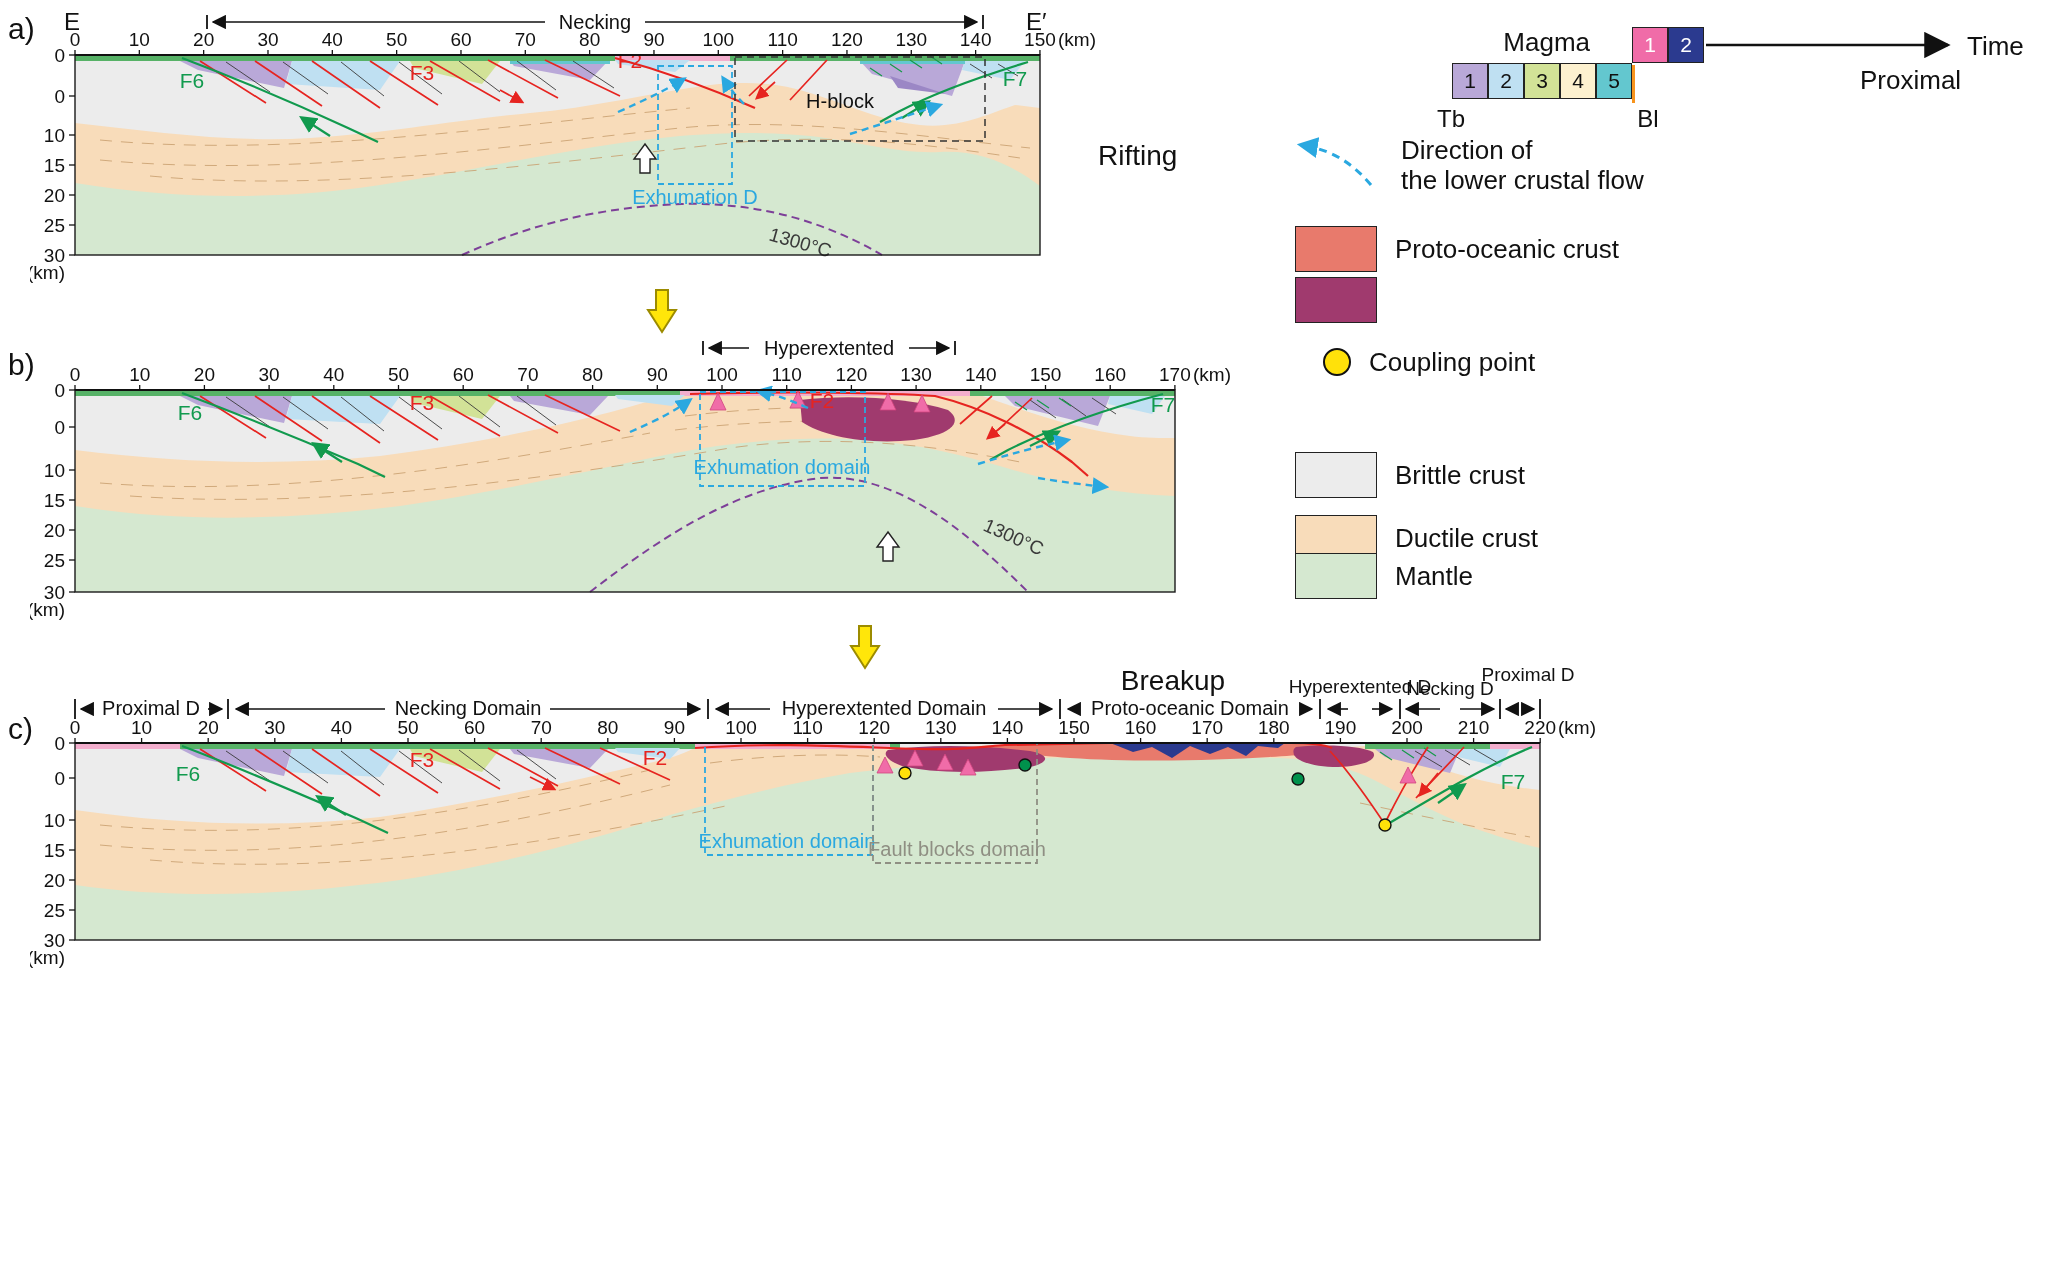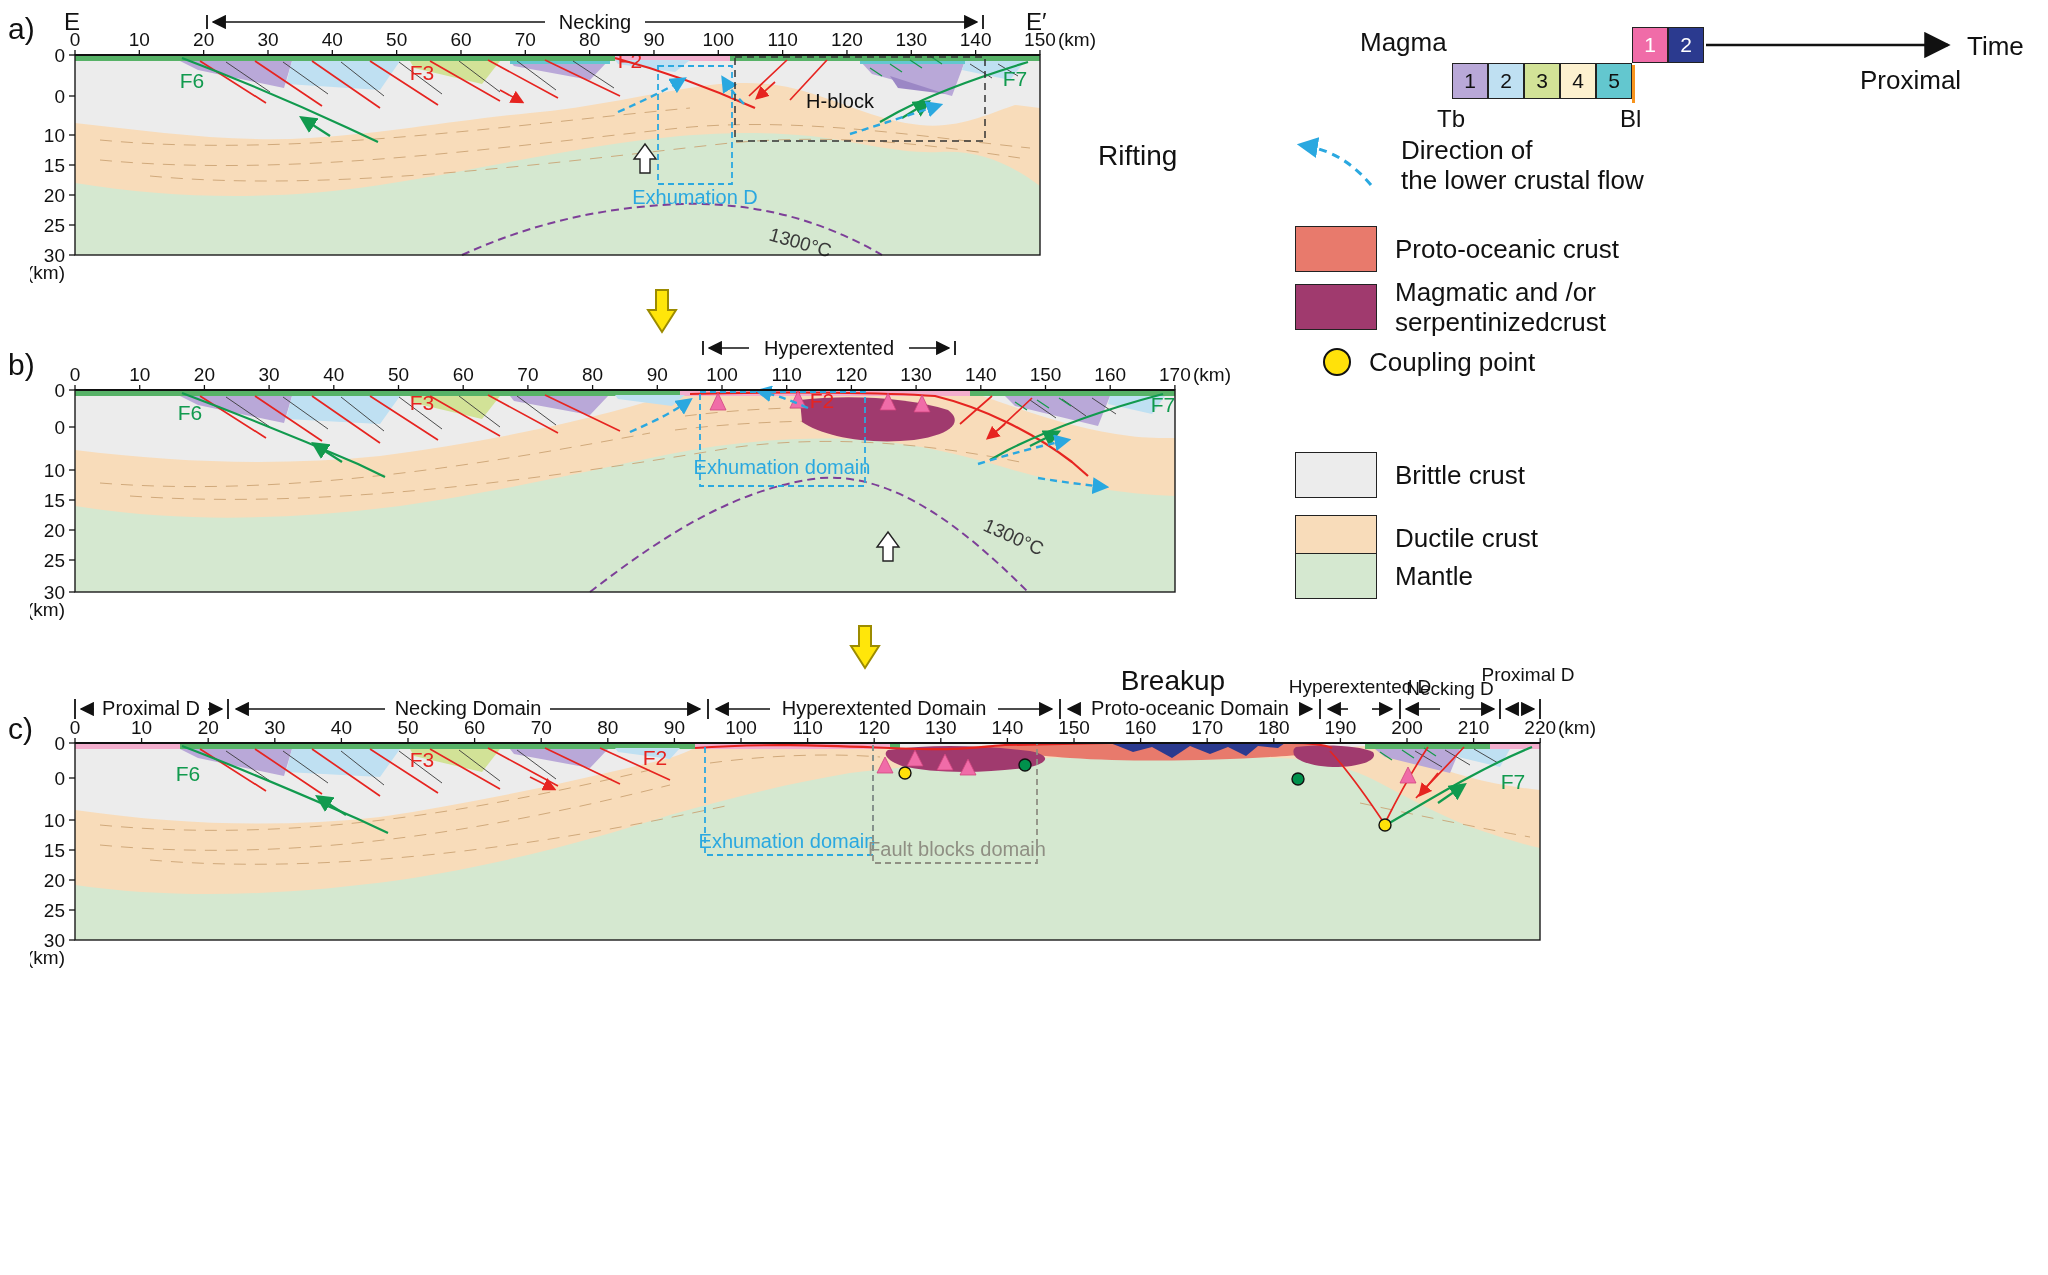--- a/index.html
+++ b/index.html
@@ -518,41 +518,41 @@
       <line x1="39" y1="255" x2="45" y2="255" class="tick-mark"></line>
       <text x="35" y="292" text-anchor="end" class="tick-label">30</text>
       <line x1="39" y1="285" x2="45" y2="285" class="tick-mark"></line>
       <text x="35" y="309" text-anchor="end" class="tick-label">(km)</text>
     </g>
 </svg>
 
 <div class="legend">
 
   <div>
-    <div class="tl-label" style="left:95px;top:12px;width:230px;text-align:left">Magma</div>
+    <div class="tl-label" style="left:95px;top:12px;width:230px;text-align:right">Magma</div>
     <div class="sq" style="left: 187px; top: 48px; background: rgb(185, 168, 216);">1</div>
     <div class="sq" style="left: 223px; top: 48px; background: rgb(191, 224, 242);">2</div>
     <div class="sq" style="left: 259px; top: 48px; background: rgb(210, 226, 151);">3</div>
     <div class="sq" style="left: 295px; top: 48px; background: rgb(253, 241, 207);">4</div>
     <div class="sq" style="left: 331px; top: 48px; background: rgb(99, 199, 207);">5</div>
     <div class="sq white" style="left: 367px; top: 12px; background: rgb(240, 108, 168);">1</div>
     <div class="sq white" style="left: 403px; top: 12px; background: rgb(43, 58, 143);">2</div>
     <svg class="abs" style="left:439px;top:14px" width="260" height="32" viewBox="0 0 260 32">
       <defs>
           <marker id="tBk" viewBox="0 0 10 10" refX="9" refY="5" markerWidth="11" markerHeight="11" orient="auto">
             <path d="M0,0 L10,5 L0,10 Z" fill="#111"></path>
           </marker>
         </defs>
       <line x1="2" y1="16" x2="244" y2="16" stroke="#111" stroke-width="2.4" marker-end="url(#tBk)"></line>
     </svg>
     <div class="tl-label" style="left:702px;top:16px">Time</div>
     <div class="tl-label" style="left:595px;top:50px">Proximal</div>
     <div class="orange-tick" style="left:367px;top:50px;height:38px"></div>
     <div class="tl-small" style="left:172px;top:90px;width:60px">Tb</div>
-    <div class="tl-small" style="left:355px;top:90px;width:40px;text-align:left">Bl</div>
+    <div class="tl-small" style="left:363px;top:90px;width:40px;text-align:center">Bl</div>
   </div>
 
   <div class="legrow" style="top:118px">
     <svg width="100" height="64" viewBox="0 0 100 64" style="margin-left:18px;flex:none">
       <defs>
           <marker id="lBu" viewBox="0 0 10 10" refX="8" refY="5" markerWidth="7" markerHeight="7" orient="auto">
             <path d="M0,0 L10,5 L0,10 Z" fill="#2aa8e0"></path>
           </marker>
         </defs>
       <path d="M88,52 C66,26 44,16 18,12" fill="none" stroke="#2aa8e0" stroke-width="3" stroke-dasharray="8 6" marker-end="url(#lBu)"></path>
@@ -563,24 +563,20 @@
     </div>
   </div>
 
   <div class="legrow" style="top:211px">
     <div class="swatch" style="background: rgb(232, 122, 108);"></div>
     <div class="leglab">Proto-oceanic crust</div>
   </div>
 
   <div class="legrow" style="top:262px">
     <div class="swatch" style="background: rgb(160, 58, 110);"></div>
-    <div class="leglab">
-      <div>Magmatic and /or</div>
-      <div>serpentinizedcrust</div>
-    </div>
   </div>
 
   <div class="legrow" style="top:332px">
     <div class="legcircle" style="background: rgb(255, 225, 10);"></div>
     <div class="leglab">Coupling point</div>
   </div>
 
 
   <div class="legrow" style="top:437px">
     <div class="swatch" style="background: rgb(236, 236, 236);"></div>

